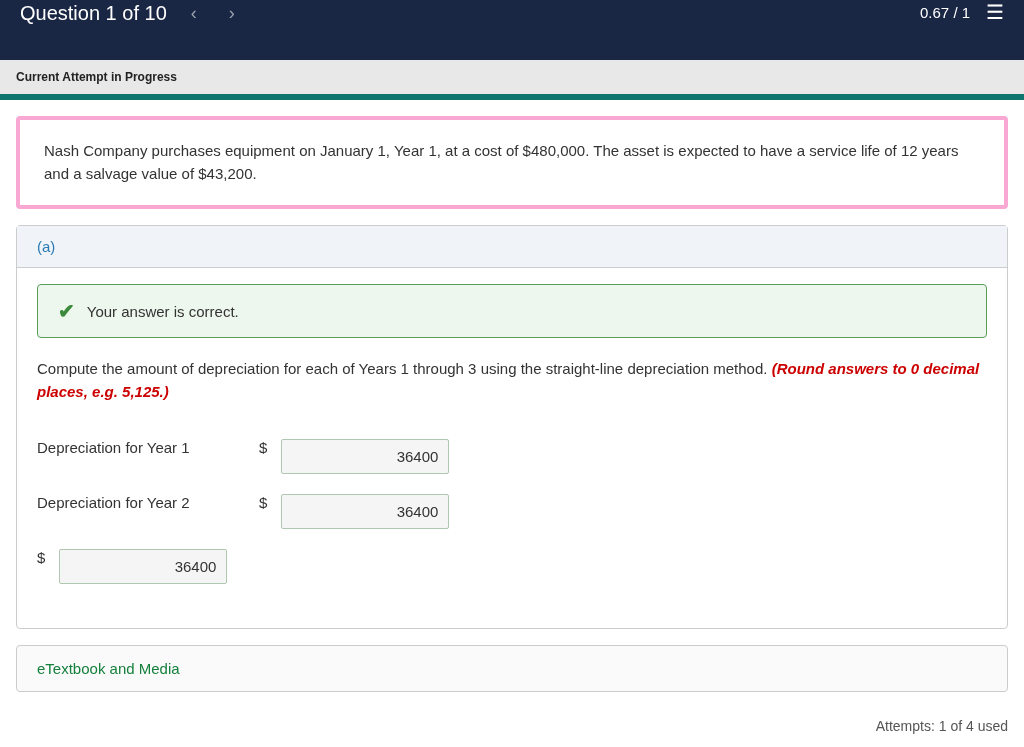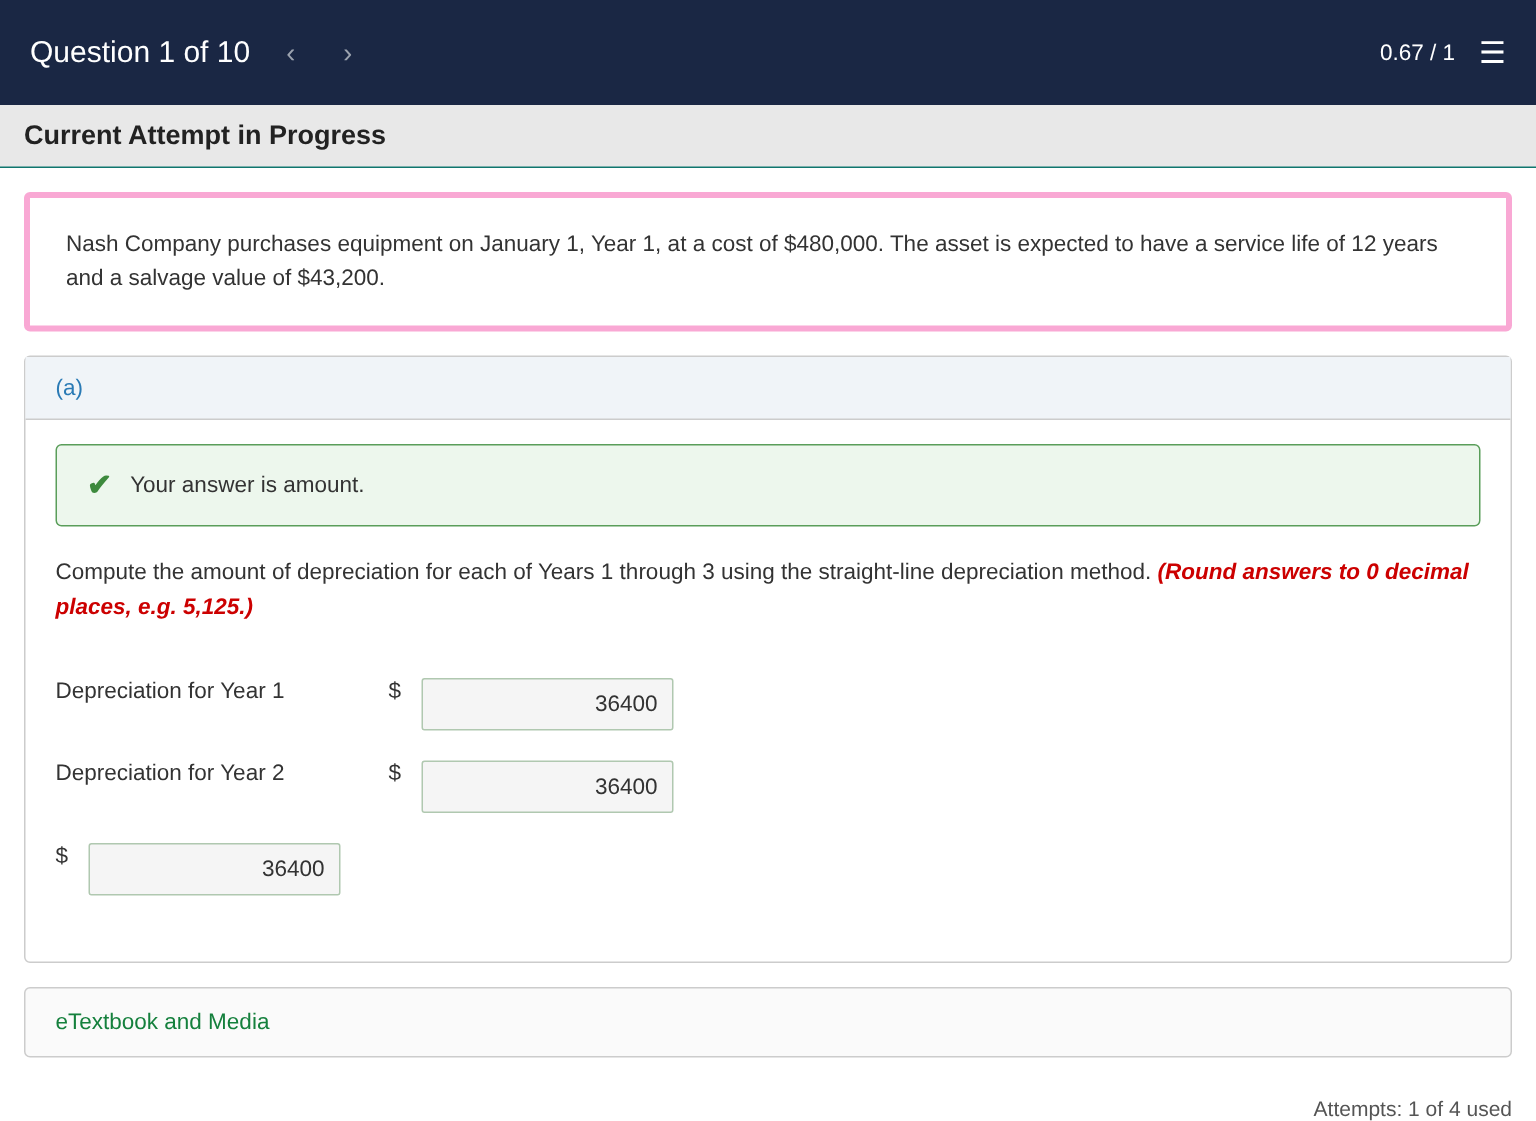--- a/index.html
+++ b/index.html
@@ -13,23 +13,23 @@
       font-size: 14px;
       background: #f0f0f0;
       width: 1024px;
       min-height: 747px;
       overflow-x: hidden;
     }
 
     
     .top-bar {
       background: #1a2744;
-      height: 70px;
-      display: flex;
-      align-items: center;
+      height: 60px;
+      display: flex;
+      align-items: flex-start;
       justify-content: space-between;
       padding: 0 20px;
       color: white;
     }
 
     .top-bar-left {
       display: flex;
       align-items: center;
       gap: 16px;
     }
@@ -70,23 +70,23 @@
     
     .main-content {
       background: white;
       min-height: 687px;
     }
 
     .current-attempt-bar {
       background: #e8e8e8;
       padding: 10px 16px;
       font-weight: bold;
-      font-size: 18px;
+      font-size: 12px;
       color: #222;
-      border-bottom: 1px solid #0f766e;
+      border-bottom: 6px solid #0f766e;
     }
 
     .question-text-box {
       margin: 16px;
       border: 4px solid #f9a8d4;
       border-radius: 4px;
       padding: 20px 24px;
       background: white;
       font-size: 15px;
       color: #333;
@@ -228,21 +228,21 @@
   </div>
 
   <div class="part-section">
     <div class="part-header">
       <span>(a)</span>
     </div>
     <div class="part-body">
 
       <div class="correct-box">
         <span class="check-icon">✔</span>
-        <span class="correct-text">Your answer is amount.</span>
+        <span class="correct-text">Your answer is correct.</span>
       </div>
 
       <p class="instruction-text">
         <span>Compute the amount of depreciation for each of Years 1 through 3 using the straight-line depreciation method.</span>
         <span class="round-note">(Round answers to 0 decimal places, e.g. 5,125.)</span>
       </p>
 
       <div class="depreciation-row">
         <span class="dep-label">Depreciation for Year 1</span>
         <span class="dollar-sign">$</span>

